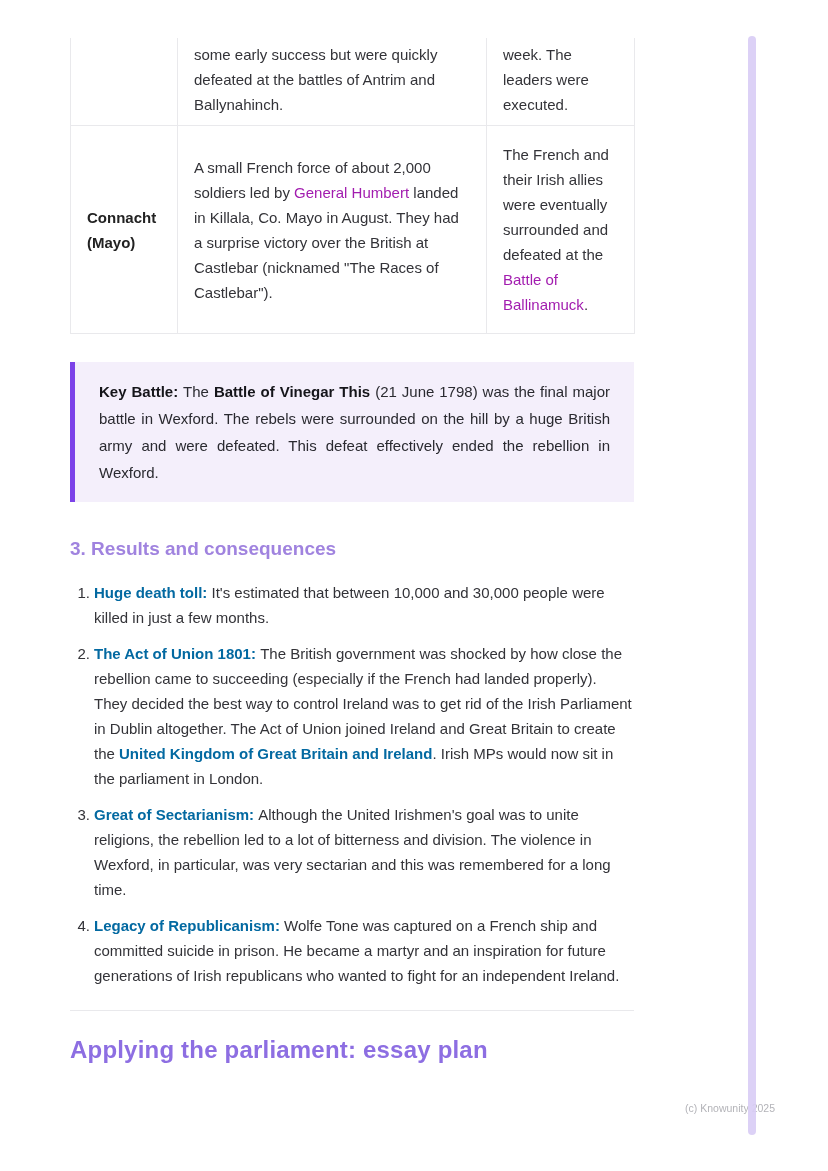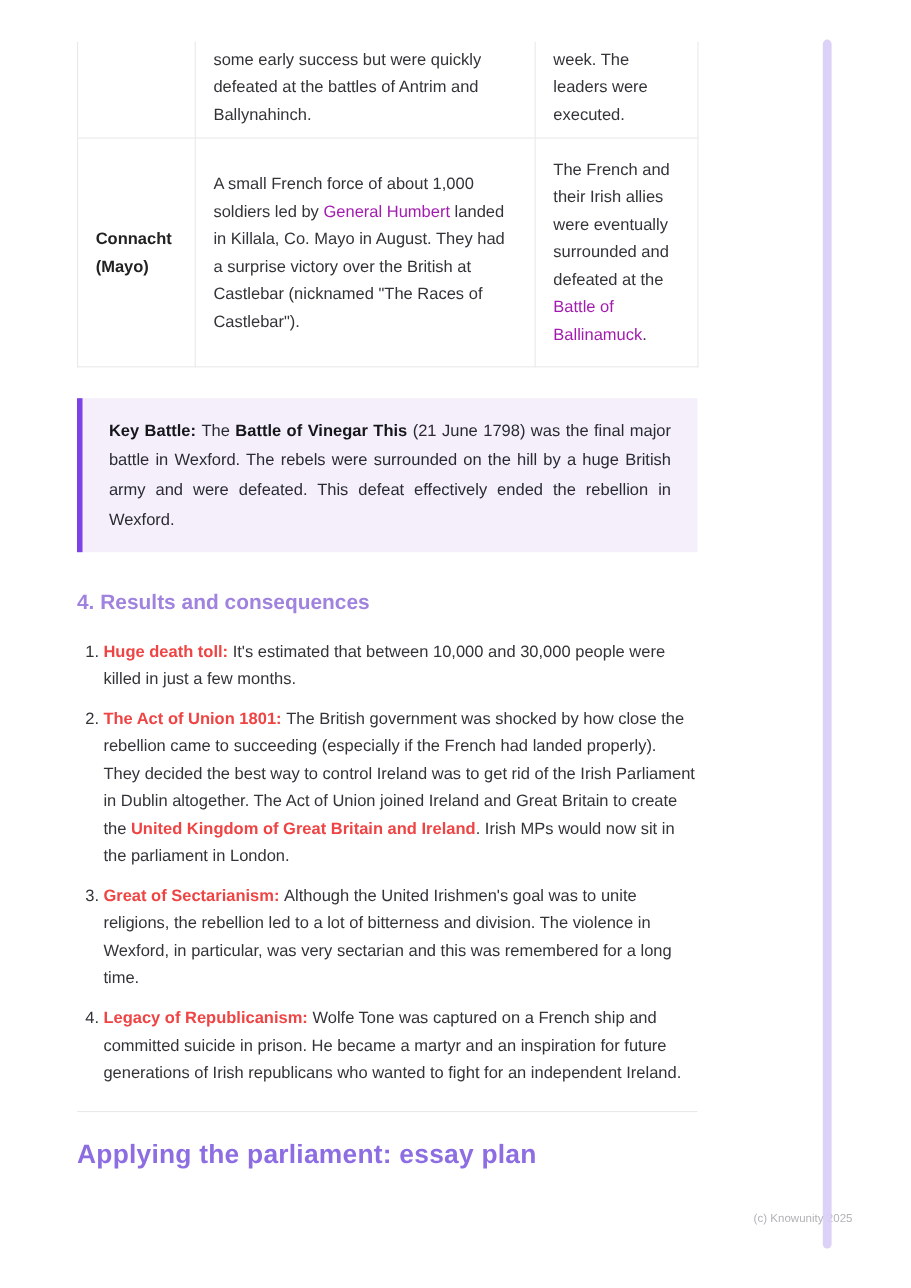--- a/index.html
+++ b/index.html
@@ -37,21 +37,21 @@
     border-left:5px solid var(--accent-purple);
     padding:16px 24px;font-size:15px;line-height:27px;text-align:justify;color:#2a2a30;
   }
   .callout strong{font-weight:700;color:#15151a;}
 
   
   h3.section-heading{margin:36px 0 20px 0;font-size:19px;font-weight:700;color:var(--heading-purple);}
   ol.results{list-style:none;font-size:15px;line-height:25px;}
   ol.results li{position:relative;padding-left:24px;margin-bottom:11px;}
   ol.results .num{position:absolute;left:4px;top:0;width:16px;text-align:right;}
-  ol.results strong{font-weight:700;color:#ef4444;}
+  ol.results strong{font-weight:700;color:#0369a1;}
 
   
   hr.divider{border:none;border-top:1px solid var(--border-gray);margin-top:22px;width:564px;}
   h2.page-heading{margin-top:25px;font-size:24px;font-weight:800;color:var(--title-purple);letter-spacing:.2px;}
 
   
   .watermark{position:absolute;top:1102px;right:53px;font-size:10.5px;color:var(--footer-gray);z-index:1;}
   .scroll-strip{position:absolute;left:748px;top:36px;width:8px;height:1099px;border-radius:4px;background:var(--strip-purple);z-index:2;opacity:.92;}
 </style>
 </head>
@@ -69,34 +69,34 @@
           </td>
           <td class="col-outcome">
             <div><span>week. The leaders were executed.</span></div>
           </td>
         </tr>
         <tr>
           <td class="col-province">
             <div>Connacht (Mayo)</div>
           </td>
           <td class="col-events">
-            <div><span>A small French force of about 1,000 soldiers led by </span><strong>General Humbert</strong><span> landed in Killala, Co. Mayo in August. They had a surprise victory over the British at Castlebar (nicknamed "The Races of Castlebar").</span></div>
+            <div><span>A small French force of about 2,000 soldiers led by </span><strong>General Humbert</strong><span> landed in Killala, Co. Mayo in August. They had a surprise victory over the British at Castlebar (nicknamed "The Races of Castlebar").</span></div>
           </td>
           <td class="col-outcome">
             <div><span>The French and their Irish allies were eventually surrounded and defeated at the </span><strong>Battle of Ballinamuck</strong><span>.</span></div>
           </td>
         </tr>
       </tbody>
     </table>
 
     <div class="callout">
       <p><strong>Key Battle: </strong><span>The </span><strong>Battle of Vinegar This</strong><span> (21 June 1798) was the final major battle in Wexford. The rebels were surrounded on the hill by a huge British army and were defeated. This defeat effectively ended the rebellion in Wexford.</span></p>
     </div>
 
-    <h3 class="section-heading">4. Results and consequences</h3>
+    <h3 class="section-heading">3. Results and consequences</h3>
 
     <ol class="results">
       <li>
         <span class="num">1.</span>
         <span class="li-text"><strong>Huge death toll: </strong><span>It's estimated that between 10,000 and 30,000 people were killed in just a few months.</span></span>
       </li>
       <li>
         <span class="num">2.</span>
         <span class="li-text"><strong>The Act of Union 1801: </strong><span>The British government was shocked by how close the rebellion came to succeeding (especially if the French had landed properly). They decided the best way to control Ireland was to get rid of the Irish Parliament in Dublin altogether. The Act of Union joined Ireland and Great Britain to create the </span><strong>United Kingdom of Great Britain and Ireland</strong><span>. Irish MPs would now sit in the parliament in London.</span></span>
       </li>

